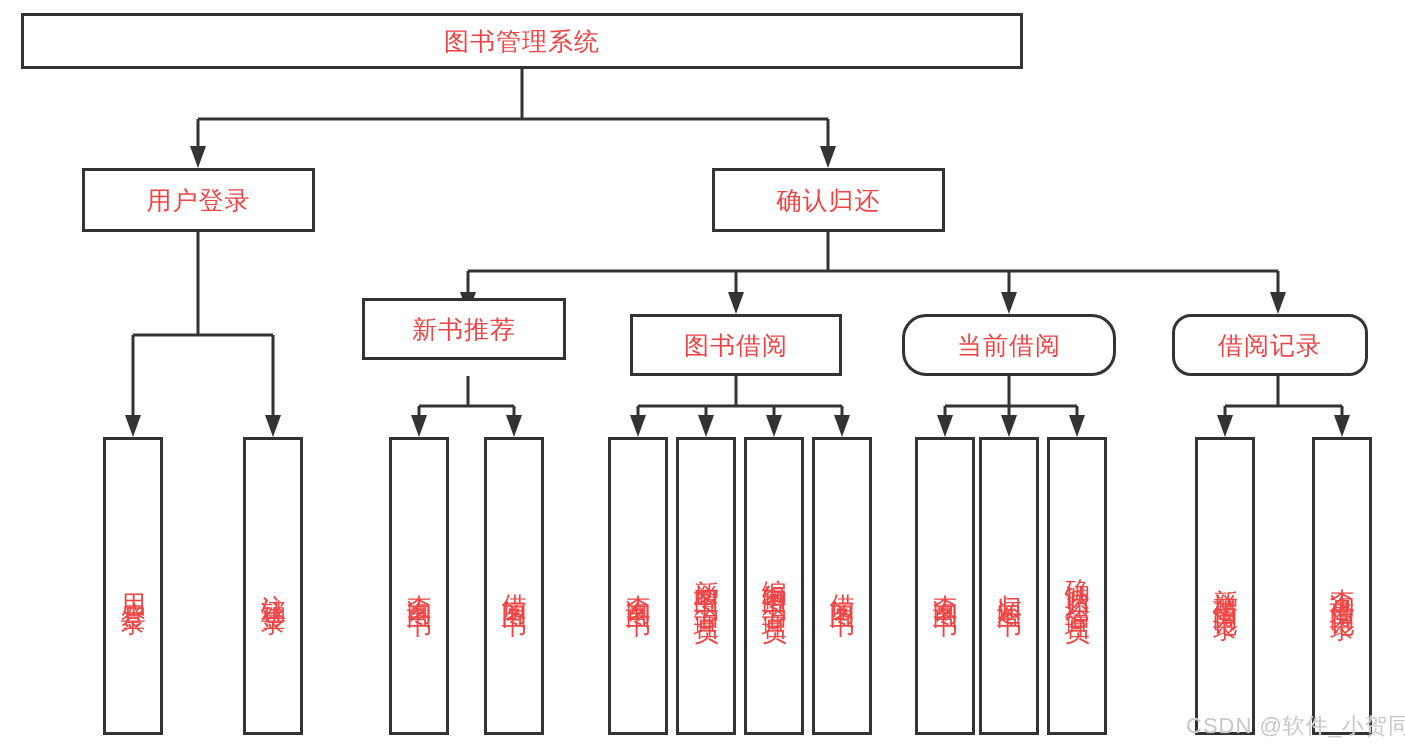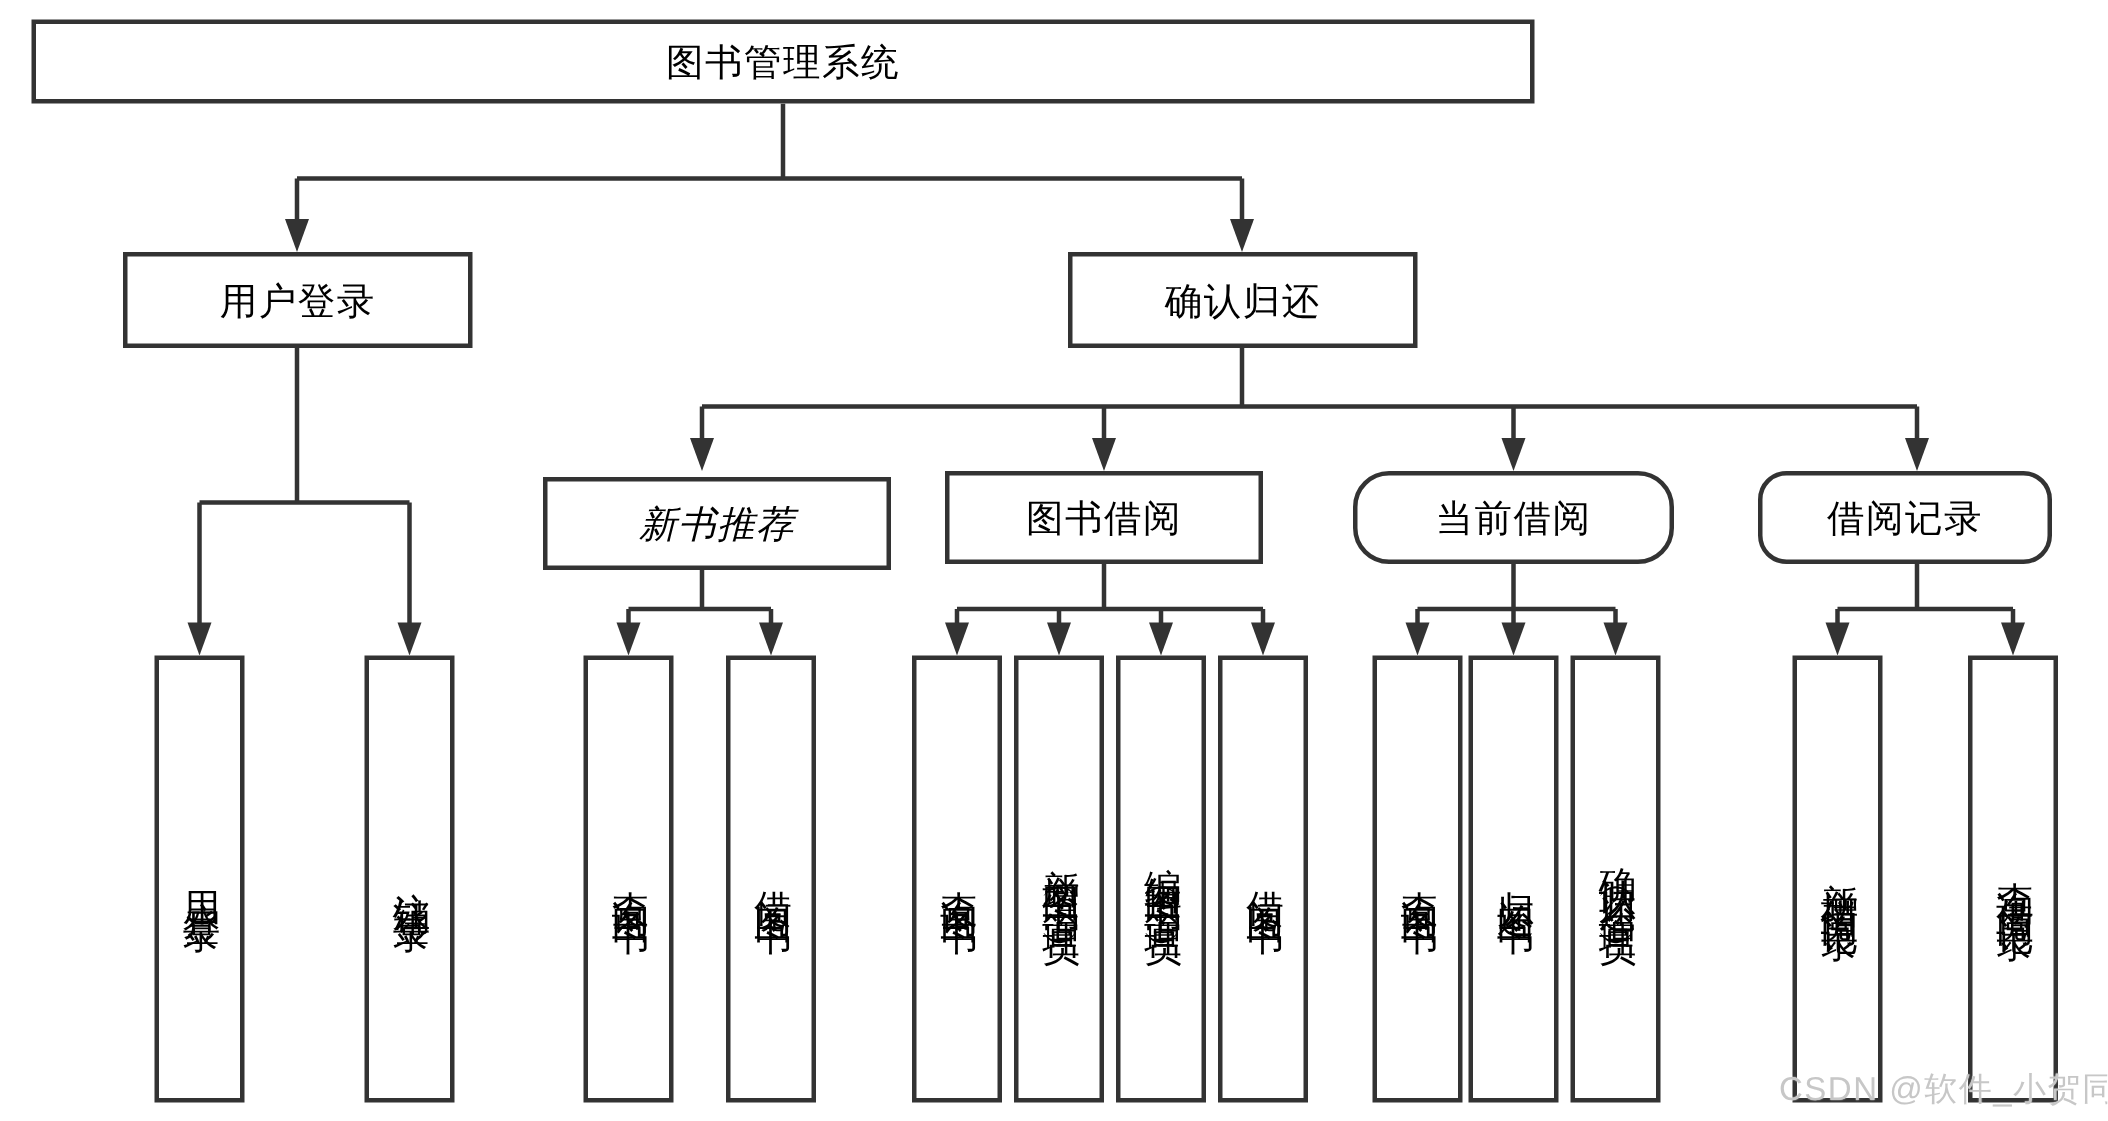--- a/index.html
+++ b/index.html
@@ -17,21 +17,21 @@
     z-index: 1;
   }
   .node {
     position: absolute;
     background: #ffffff;
     border: 3px solid #333333;
     box-sizing: border-box;
     display: flex;
     align-items: center;
     justify-content: center;
-    color: #000000;
+    color: #ef4444;
     z-index: 2;
   }
   .hnode span {
     font-size: 25px;
     letter-spacing: 1px;
     white-space: nowrap;
   }
   .leaf span {
     writing-mode: vertical-rl;
     text-orientation: mixed;
@@ -101,21 +101,21 @@
     <span>图书管理系统</span>
   </div>
 
   <div class="node hnode" style="left:82px; top:168px; width:233px; height:64px;">
     <span>用户登录</span>
   </div>
   <div class="node hnode" style="left:712px; top:168px; width:233px; height:64px;">
     <span>确认归还</span>
   </div>
 
-  <div class="node hnode" style="left:362px; top:318px; width:232px; height:62px;font-style:italic;">
+  <div class="node hnode" style="left:362px; top:298px; width:204px; height:62px;">
     <span>新书推荐</span>
   </div>
   <div class="node hnode" style="left:630px; top:314px; width:212px; height:62px;">
     <span>图书借阅</span>
   </div>
   <div class="node hnode" style="left:902px; top:314px; width:214px; height:62px;border-radius:24px;">
     <span>当前借阅</span>
   </div>
   <div class="node hnode" style="left:1172px; top:314px; width:196px; height:62px;border-radius:19px;">
     <span>借阅记录</span>

